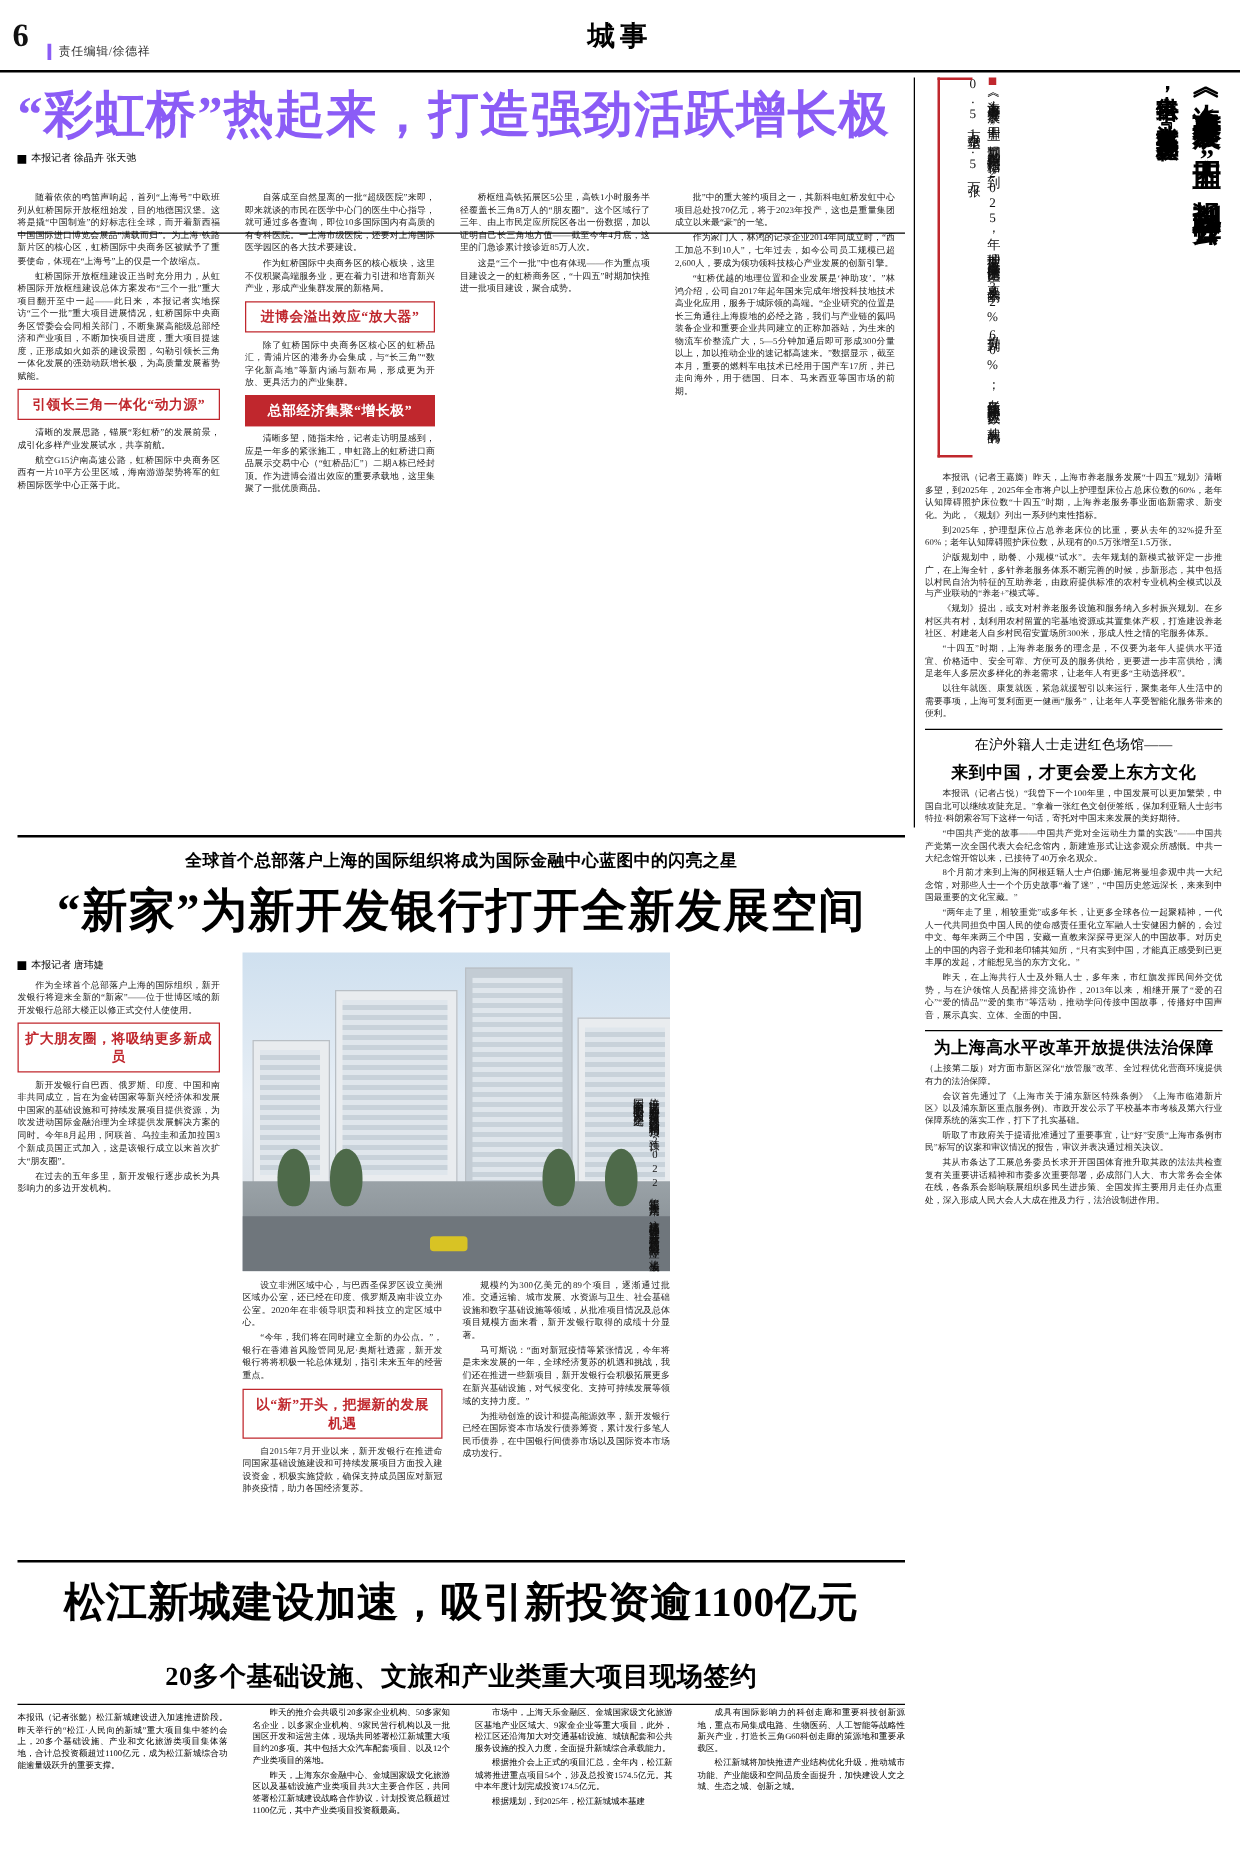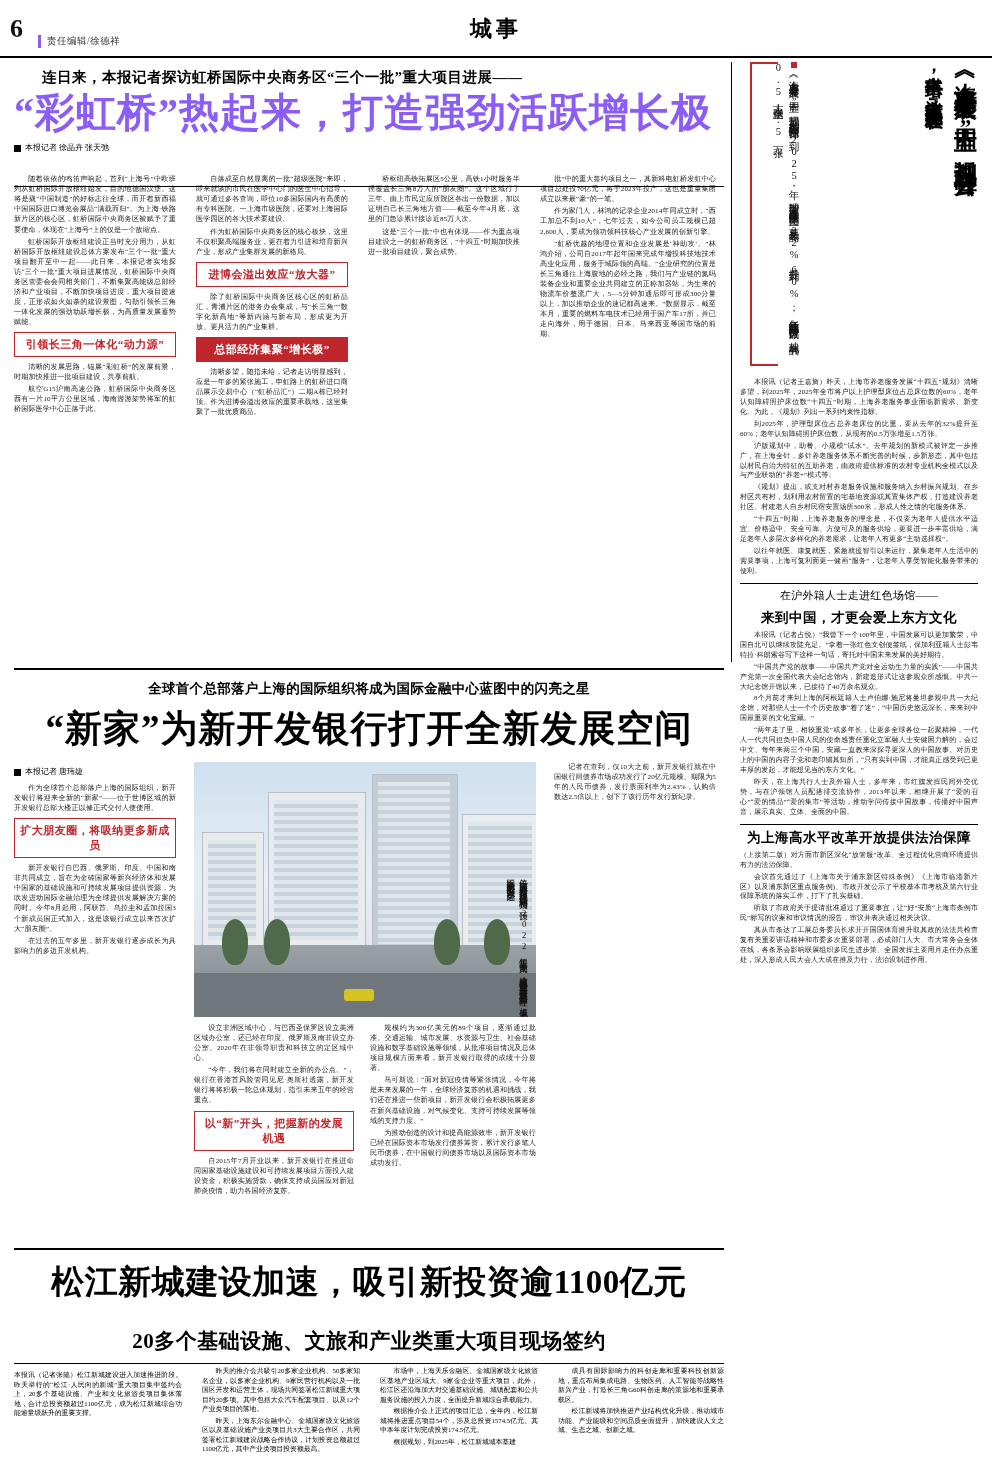--- a/index.html
+++ b/index.html
@@ -175,37 +175,36 @@
 
   <div class="masthead">
     <div class="page-num">6</div>
     <div class="editor-line">责任编辑/徐德祥</div>
     <div class="section-title">城事</div>
   </div>
 
   <div class="vrule" style="left:731px; top:62px; height:600px;"></div>
 
   <div class="a1">
-    <div class="shoulder">连日来，本报记者探访虹桥国际中央商务区“三个一批”重大项目进展——</div>
     <div class="headline">“彩虹桥”热起来，打造强劲活跃增长极</div>
     <div class="byline">
       <span class="sq"></span><span>本报记者  徐晶卉  张天弛</span>
     </div>
 
     <div class="hrule" style="left:0; top:118px; width:710px;"></div>
 
     <div class="cols" style="margin-top:21px;">
       <div class="col" style="width:172px; padding-right:10px;">
         <div class="ctext">
           <p>随着依依的鸣笛声响起，首列“上海号”中欧班列从虹桥国际开放枢纽始发，目的地德国汉堡。这将是撬“中国制造”的好标志往全球，而开着新西福中国国际进口博览会展品“满载而归”。为上海·铁路新片区的核心区，虹桥国际中央商务区被赋予了重要使命，体现在“上海号”上的仅是一个故缩点。</p>
           <p>虹桥国际开放枢纽建设正当时充分用力，从虹桥国际开放枢纽建设总体方案发布“三个一批”重大项目翻开至中一起——此日来，本报记者实地探访“三个一批”重大项目进展情况，虹桥国际中央商务区管委会会同相关部门，不断集聚高能级总部经济和产业项目，不断加快项目进度，重大项目提速度，正形成如火如荼的建设景图，勾勒引领长三角一体化发展的强劲动跃增长极，为高质量发展蓄势赋能。</p>
         </div>
         <div class="subhead-box">引领长三角一体化“动力源”</div>
         <div class="ctext">
-          <p>清晰的发展思路，锚展“彩虹桥”的发展前景，时期加快推进一批项目建设，共享前航。</p>
+          <p>清晰的发展思路，锚展“彩虹桥”的发展前景，成引化多样产业发展试水，共享前航。</p>
         </div>
         <div class="ctext">
           <p>航空G15沪南高速公路，虹桥国际中央商务区西有一片10平方公里区域，海南游游架势将军的虹桥国际医学中心正落于此。</p>
         </div>
       </div>
 
       <div class="col" style="width:172px; padding:0 10px;">
         <div class="ctext">
           <p>自落成至自然显离的一批“超级医院”来即，即来就谈的市民在医学中心门的医生中心指导，就可通过多各查询，即位10多国际国内有高质的有专科医院。一上海市级医院，还要对上海国际医学园区的各大技术要建设。</p>
           <p>作为虹桥国际中央商务区的核心板块，这里不仅积聚高端服务业，更在着力引进和培育新兴产业，形成产业集群发展的新格局。</p>
@@ -345,21 +344,20 @@
               <p>规模约为300亿美元的89个项目，逐渐通过批准。交通运输、城市发展、水资源与卫生、社会基础设施和数字基础设施等领域，从批准项目情况及总体项目规模方面来看，新开发银行取得的成绩十分显著。</p>
               <p>马可斯说：“面对新冠疫情等紧张情况，今年将是未来发展的一年，全球经济复苏的机遇和挑战，我们还在推进一些新项目，新开发银行会积极拓展更多在新兴基础设施，对气候变化、支持可持续发展等领域的支持力度。”</p>
               <p>为推动创造的设计和提高能源效率，新开发银行已经在国际资本市场发行债券筹资，累计发行多笔人民币债券，在中国银行间债券市场以及国际资本市场成功发行。</p>
             </div>
           </div>
         </div>
       </div>
 
       <div class="col" style="width:172px; padding-left:10px;">
         <div class="ctext">
-          <p>记者在查到，仅10大之前，新开发银行就在中国银行间债券市场成功发行了20亿元规模、期限为5年的人民币债券，发行票面利率为2.43%，认购倍数达2.5倍以上，创下了该行历年发行新纪录。</p>
         </div>
       </div>
     </div>
   </div>
 
   <div class="hrule" style="left:14px; top:1248px; width:710px; height:2px; background:#000;"></div>
 
   <div class="a3">
     <div class="headline">松江新城建设加速，吸引新投资逾1100亿元</div>
     <div class="sub">20多个基础设施、文旅和产业类重大项目现场签约</div>

